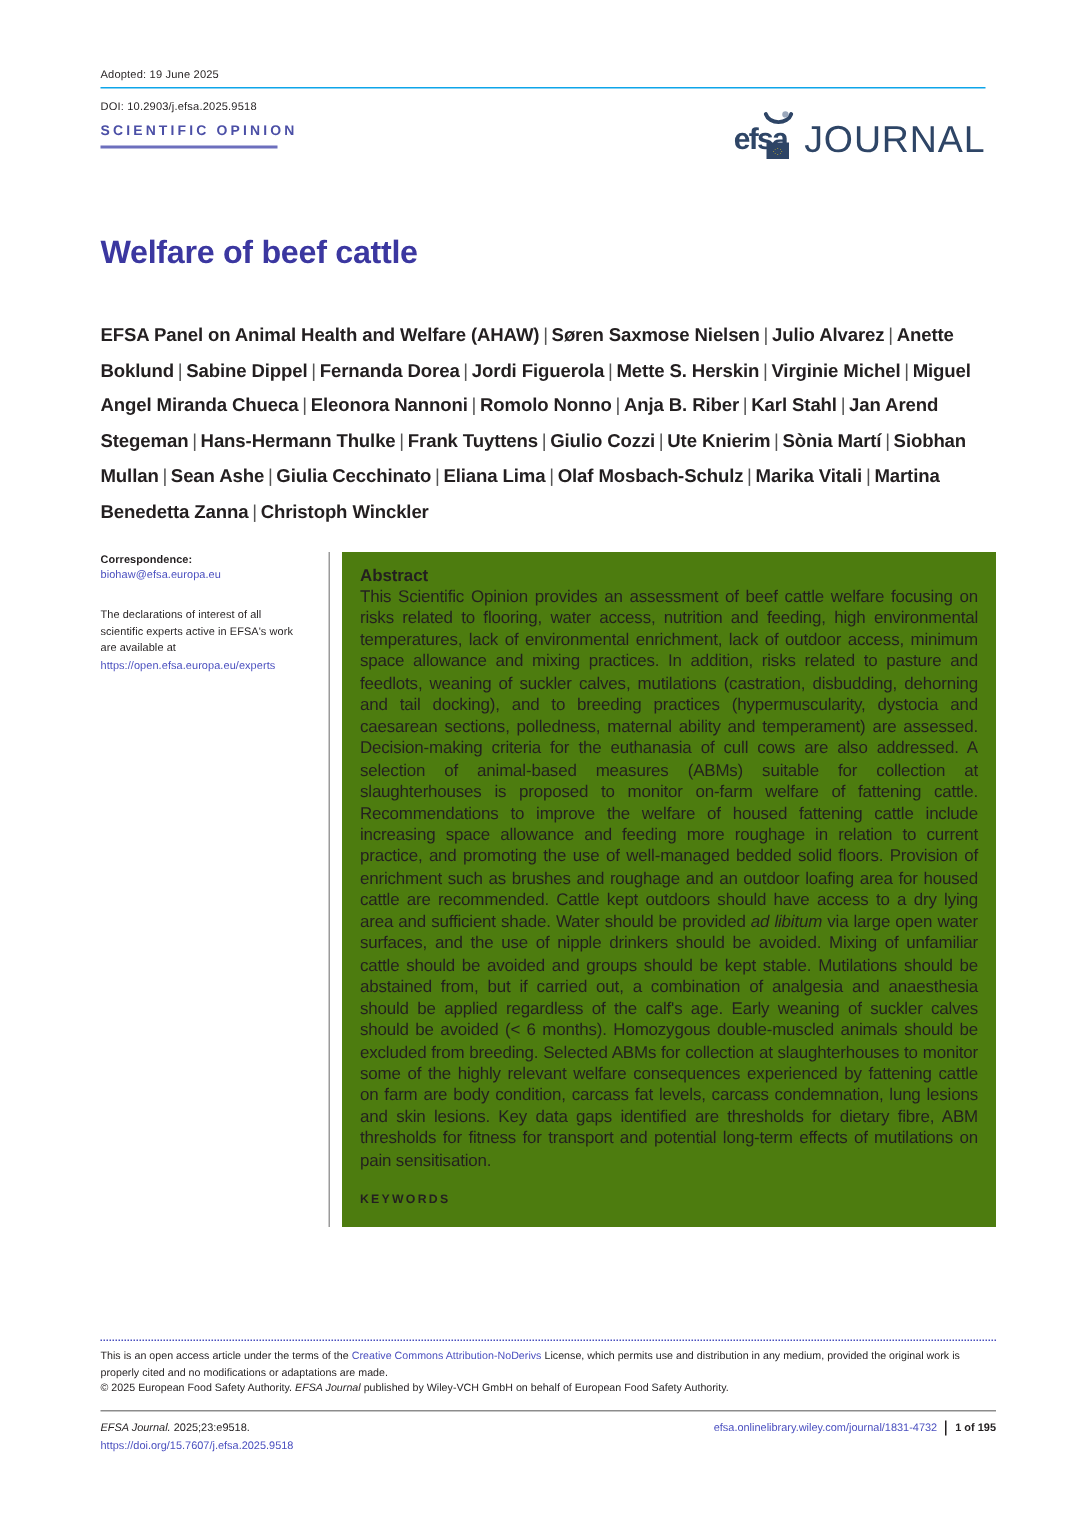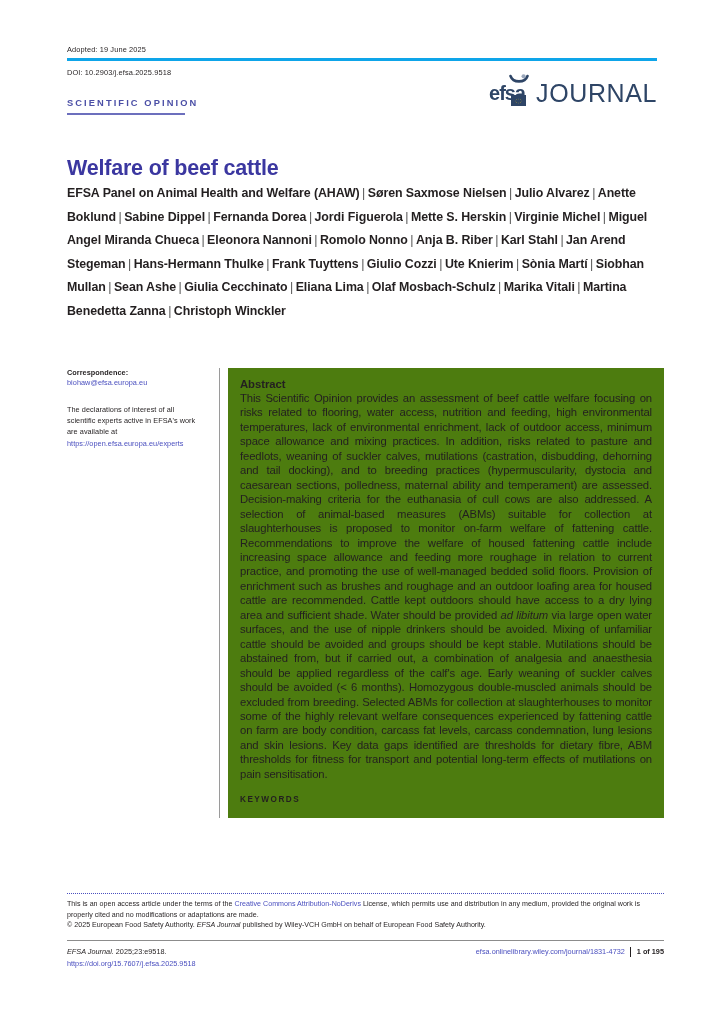--- a/index.html
+++ b/index.html
@@ -25,21 +25,21 @@
     position: absolute;
     left: 67px;
     top: 45px;
     width: 590px;
   }
   .adopted {
     font-size: 7.4px;
     color: #231f20;
     letter-spacing: .12px;
     padding-bottom: 4px;
-    border-bottom: 3px solid #0ea5e9;
+    border-bottom: 1px solid #0ea5e9;
   }
   .doi {
     font-size: 7.4px;
     color: #231f20;
     letter-spacing: .12px;
     margin-top: 7px;
   }
 
   
   .logo {
@@ -95,21 +95,21 @@
     line-height: 1;
     margin-left: 1px;
     margin-bottom: 3px;
     font-family: "Liberation Sans", sans-serif;
   }
 
   
   .sect-wrap {
     position: absolute;
     left: 67px;
-    top: 98px;
+    top: 82px;
   }
   .sect-label {
     font-size: 9.3px;
     font-weight: 700;
     color: #4b4fa6;
     letter-spacing: 2.1px;
     padding-bottom: 5px;
   }
   .sect-rule {
     width: 118px;
@@ -127,21 +127,21 @@
     font-weight: 700;
     color: #3b37a0;
     letter-spacing: -.2px;
     line-height: 1.15;
   }
 
   
   .authors {
     position: absolute;
     left: 67px;
-    top: 182px;
+    top: 212px;
     width: 597px;
     font-size: 12.4px;
     font-weight: 700;
     color: #231f20;
     line-height: 23.6px;
     letter-spacing: -.08px;
   }
   .authors .sep {
     font-weight: 400;
     color: #555;

